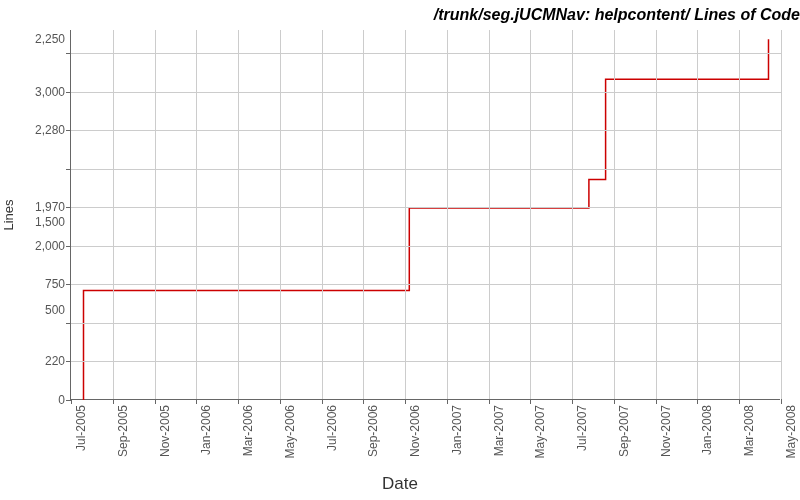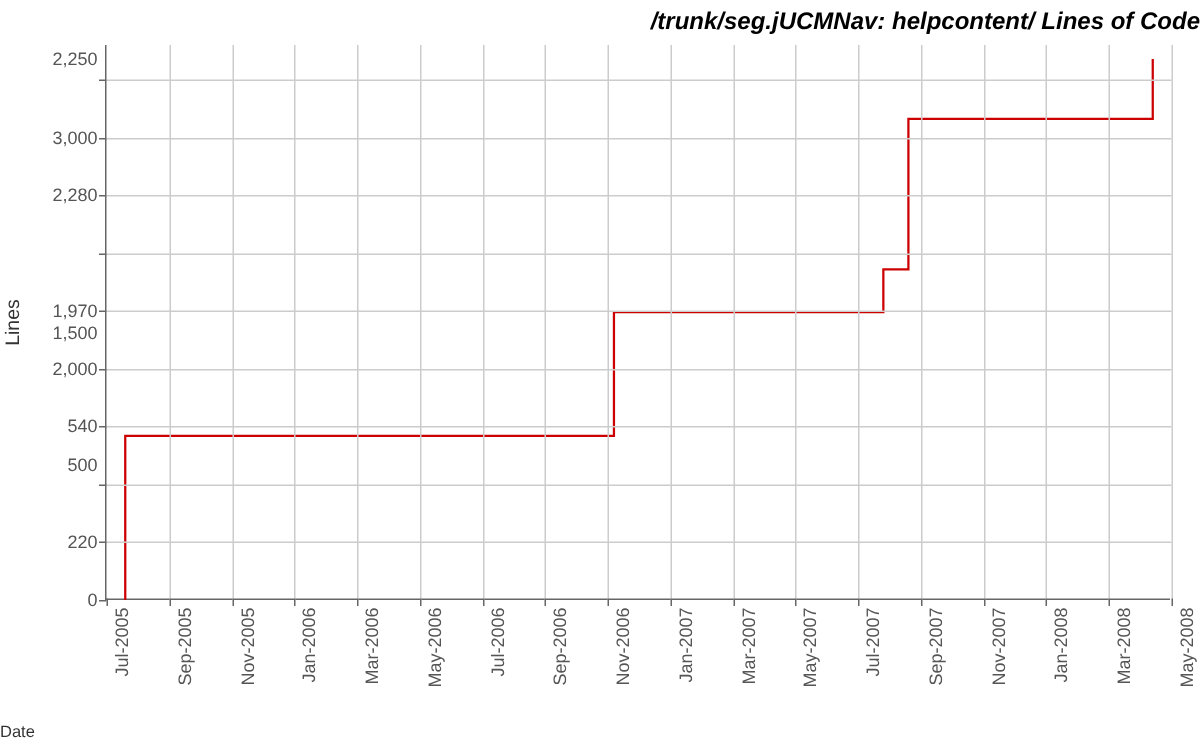--- a/index.html
+++ b/index.html
@@ -71,21 +71,22 @@
     font-size: 13px;
     color: #333;
     transform: rotate(-90deg) translate(-50%, -50%);
     transform-origin: left top;
   }
   .x-axis-label {
     position: absolute;
     bottom: 6px;
     left: 0;
     width: 800px;
-    font-size: 11px;
+    text-align: center;
+    font-size: 17px;
     color: #333;
   }
   .line-path {
     stroke: #cc0000;
     stroke-width: 1.5;
     fill: none;
   }
   svg.plot-svg {
     position: absolute;
     left: 0;
@@ -173,21 +174,21 @@
     <div class="tick-mark-x" style="left: 626.471px;"></div>
     <div class="grid-v" style="left: 668.235px;"></div>
     <div class="tick-mark-x" style="left: 668.235px;"></div>
     <div class="grid-v" style="left: 710px;"></div>
     <div class="tick-mark-x" style="left: 710px;"></div>
   </div>
 
 <div class="y-tick-label" style="top: 400px;">0</div>
 <div class="y-tick-label" style="top: 361.458px;">220</div>
 <div class="y-tick-label" style="top: 310px;">500</div>
-<div class="y-tick-label" style="top: 284.375px;">540</div>
+<div class="y-tick-label" style="top: 284.375px;">750</div>
 <div class="y-tick-label" style="top: 245.833px;">2,000</div>
 <div class="y-tick-label" style="top: 207.292px;">1,970</div>
 <div class="y-tick-label" style="top: 186px; margin-top: 36px;">1,500</div>
 <div class="y-tick-label" style="top: 130.208px;">2,280</div>
 <div class="y-tick-label" style="top: 91.6667px;">3,000</div>
 <div class="y-tick-label" style="top: 39px;">2,250</div>
 <div class="x-tick-label" style="left: 74px;">Jul-2005</div>
 <div class="x-tick-label" style="left: 115.765px;">Sep-2005</div>
 <div class="x-tick-label" style="left: 157.529px;">Nov-2005</div>
 <div class="x-tick-label" style="left: 199.294px;">Jan-2006</div>

